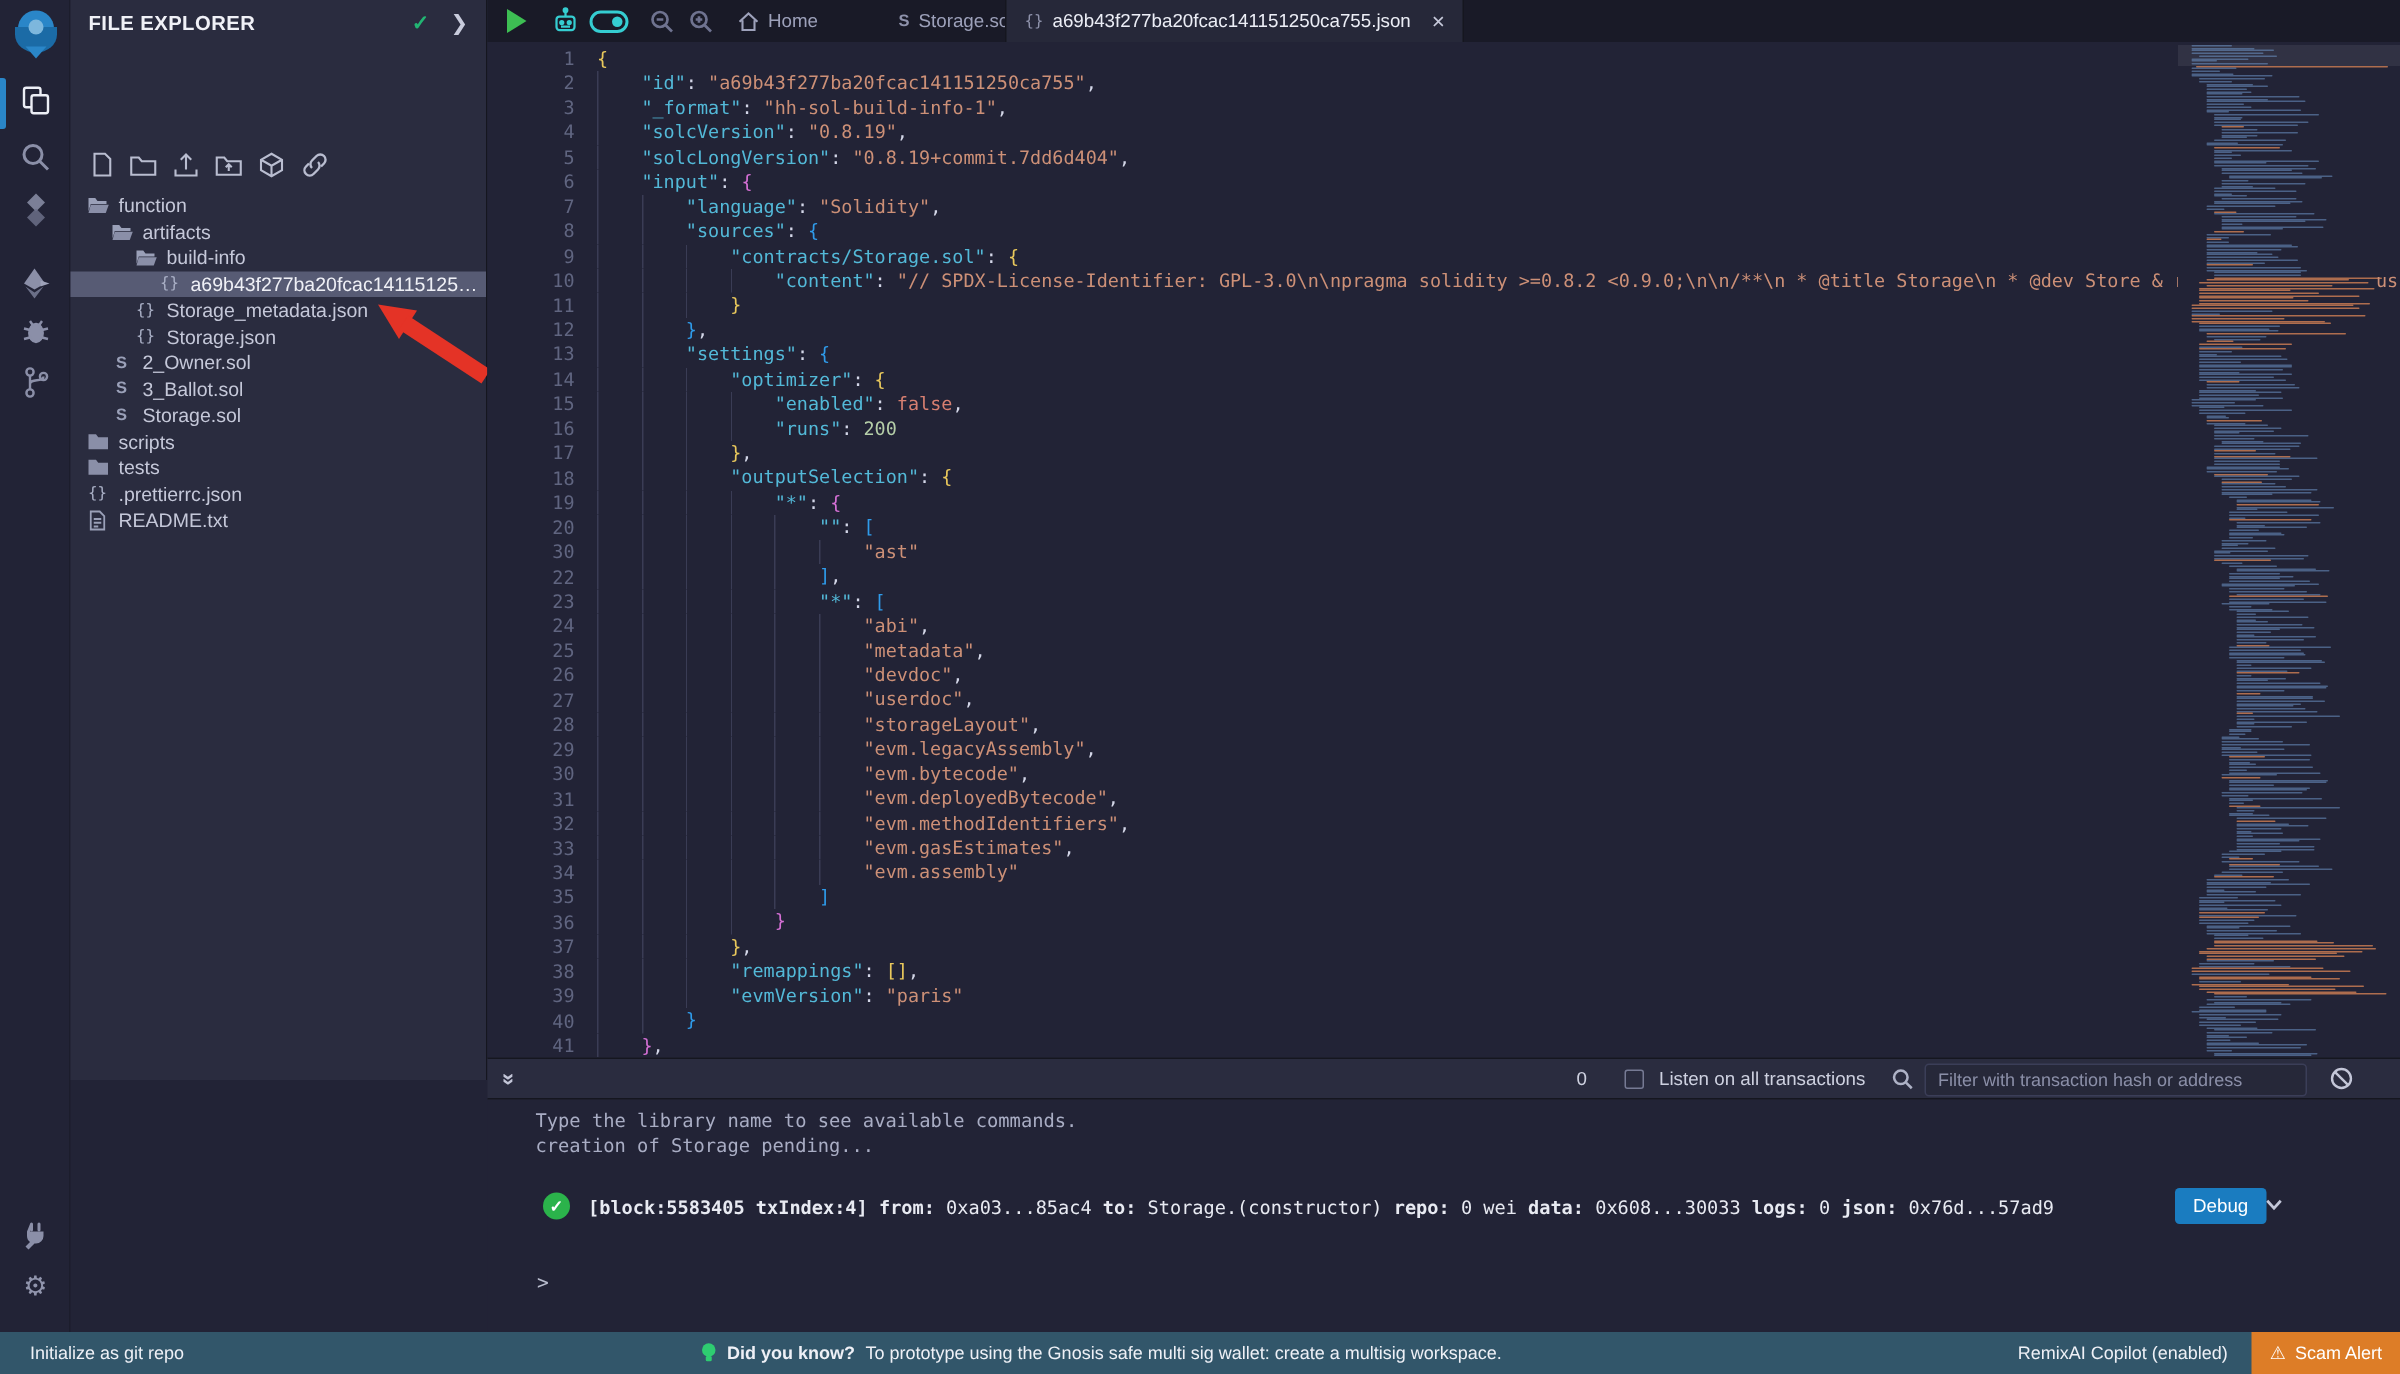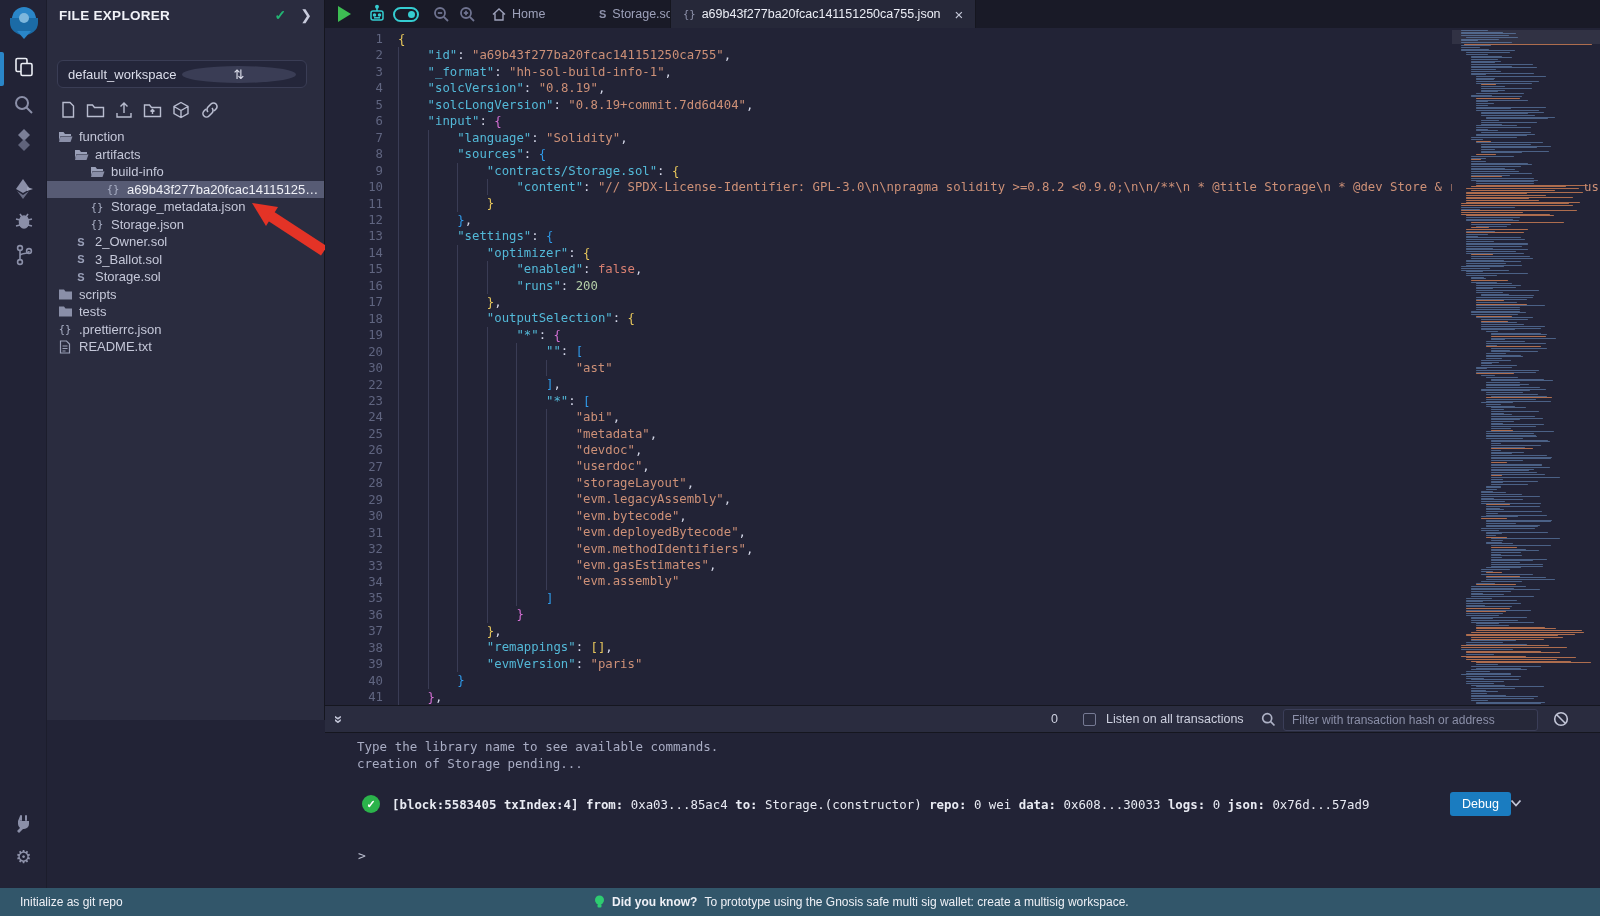--- a/index.html
+++ b/index.html
@@ -166,24 +166,20 @@
     <div class="ib-icon" style="top:848px">
       <span class="glyph">⚙</span>
     </div>
   </nav>
 
   <aside id="explorer">
     <div class="exp-header">
       <span class="exp-title">FILE EXPLORER</span>
       <span class="hd-check">✓</span>
       <span class="hd-chev">❯</span>
-    </div>
-    <div class="ws-select">
-      <span>default_workspace</span>
-      <span class="ws-circ">⇅</span>
     </div>
     <div class="exp-tools">
       <span><svg width="16" height="18" viewBox="0 0 16 18" fill="none" stroke="#b9bdd0" stroke-width="1.4">
             <path d="M3 1.5 h7 l3.5 3.5 v11 h-10.5z"></path>
           </svg></span>
       <span><svg width="19" height="18" viewBox="0 0 19 18" fill="none" stroke="#b9bdd0" stroke-width="1.4">
             <path d="M1.5 4 h5 l2 2.5 h9 v9 h-16z"></path>
           </svg></span>
       <span><svg width="18" height="18" viewBox="0 0 18 18" fill="none" stroke="#b9bdd0" stroke-width="1.4">
             <path d="M9 12 V2 M5.5 5.5 L9 2 l3.5 3.5 M2 12 v4 h14 v-4"></path>
@@ -827,14 +823,21 @@
     <span class="sb-center">
       <span class="bulb">
           <svg width="11" height="15" viewBox="0 0 11 15" fill="#2ecc71">
             <circle cx="5.5" cy="5" r="4.5"></circle>
             <rect x="3.5" y="9" width="4" height="3.5" rx="1"></rect>
           </svg>
         </span>
       <b>Did you know?</b>
       <span>To prototype using the Gnosis safe multi sig wallet: create a multisig workspace.</span>
     </span>
+    <span class="sb-right">
+      <span>RemixAI Copilot (enabled)</span>
+      <button class="scam">
+        <span>⚠</span>
+        <span>Scam Alert</span>
+      </button>
+    </span>
   </footer>
 </div>
 
 </body></html>

